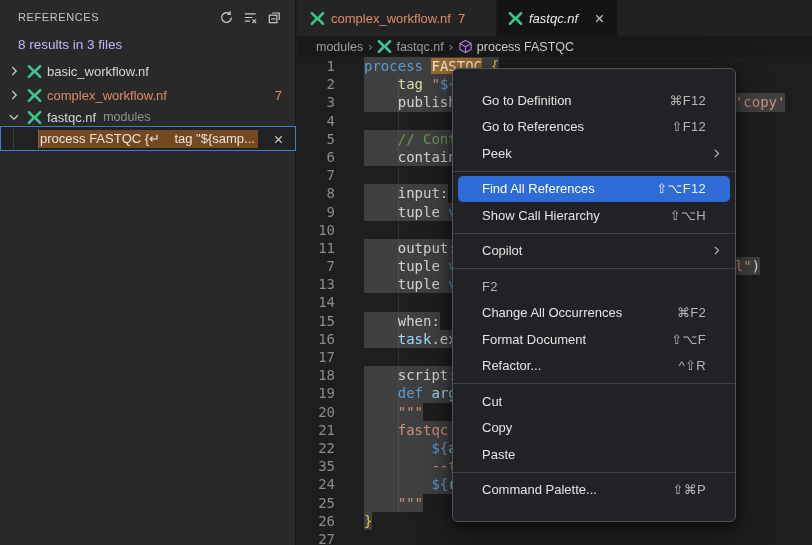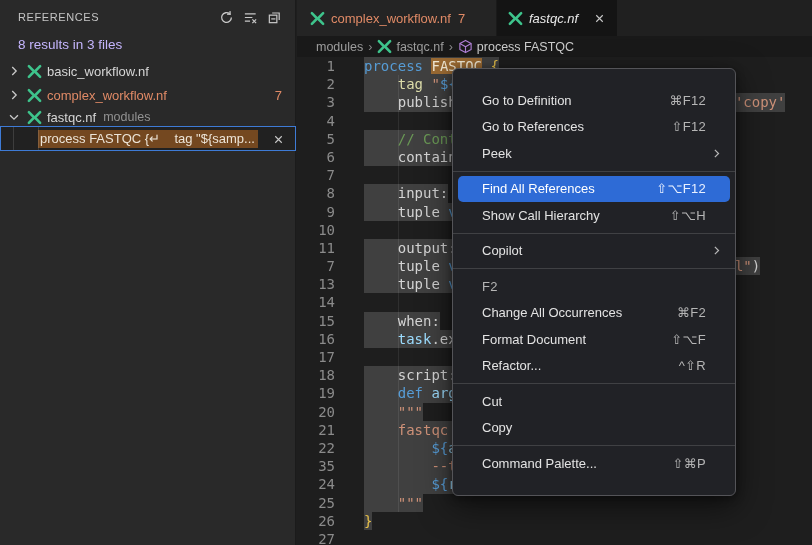--- a/index.html
+++ b/index.html
@@ -396,19 +396,22 @@
         <span class="mi-label">Refactor...</span>
         <span class="mi-key">^⇧R</span>
       </div>
       <div class="menu-sep"></div>
       <div class="menu-item">
         <span class="mi-label">Cut</span>
       </div>
       <div class="menu-item">
         <span class="mi-label">Copy</span>
       </div>
+      <div class="menu-item">
+        <span class="mi-label">Paste</span>
+      </div>
       <div class="menu-sep"></div>
       <div class="menu-item">
         <span class="mi-label">Command Palette...</span>
         <span class="mi-key">⇧⌘P</span>
       </div>
     </div>
 </div>
 
 </body></html>

